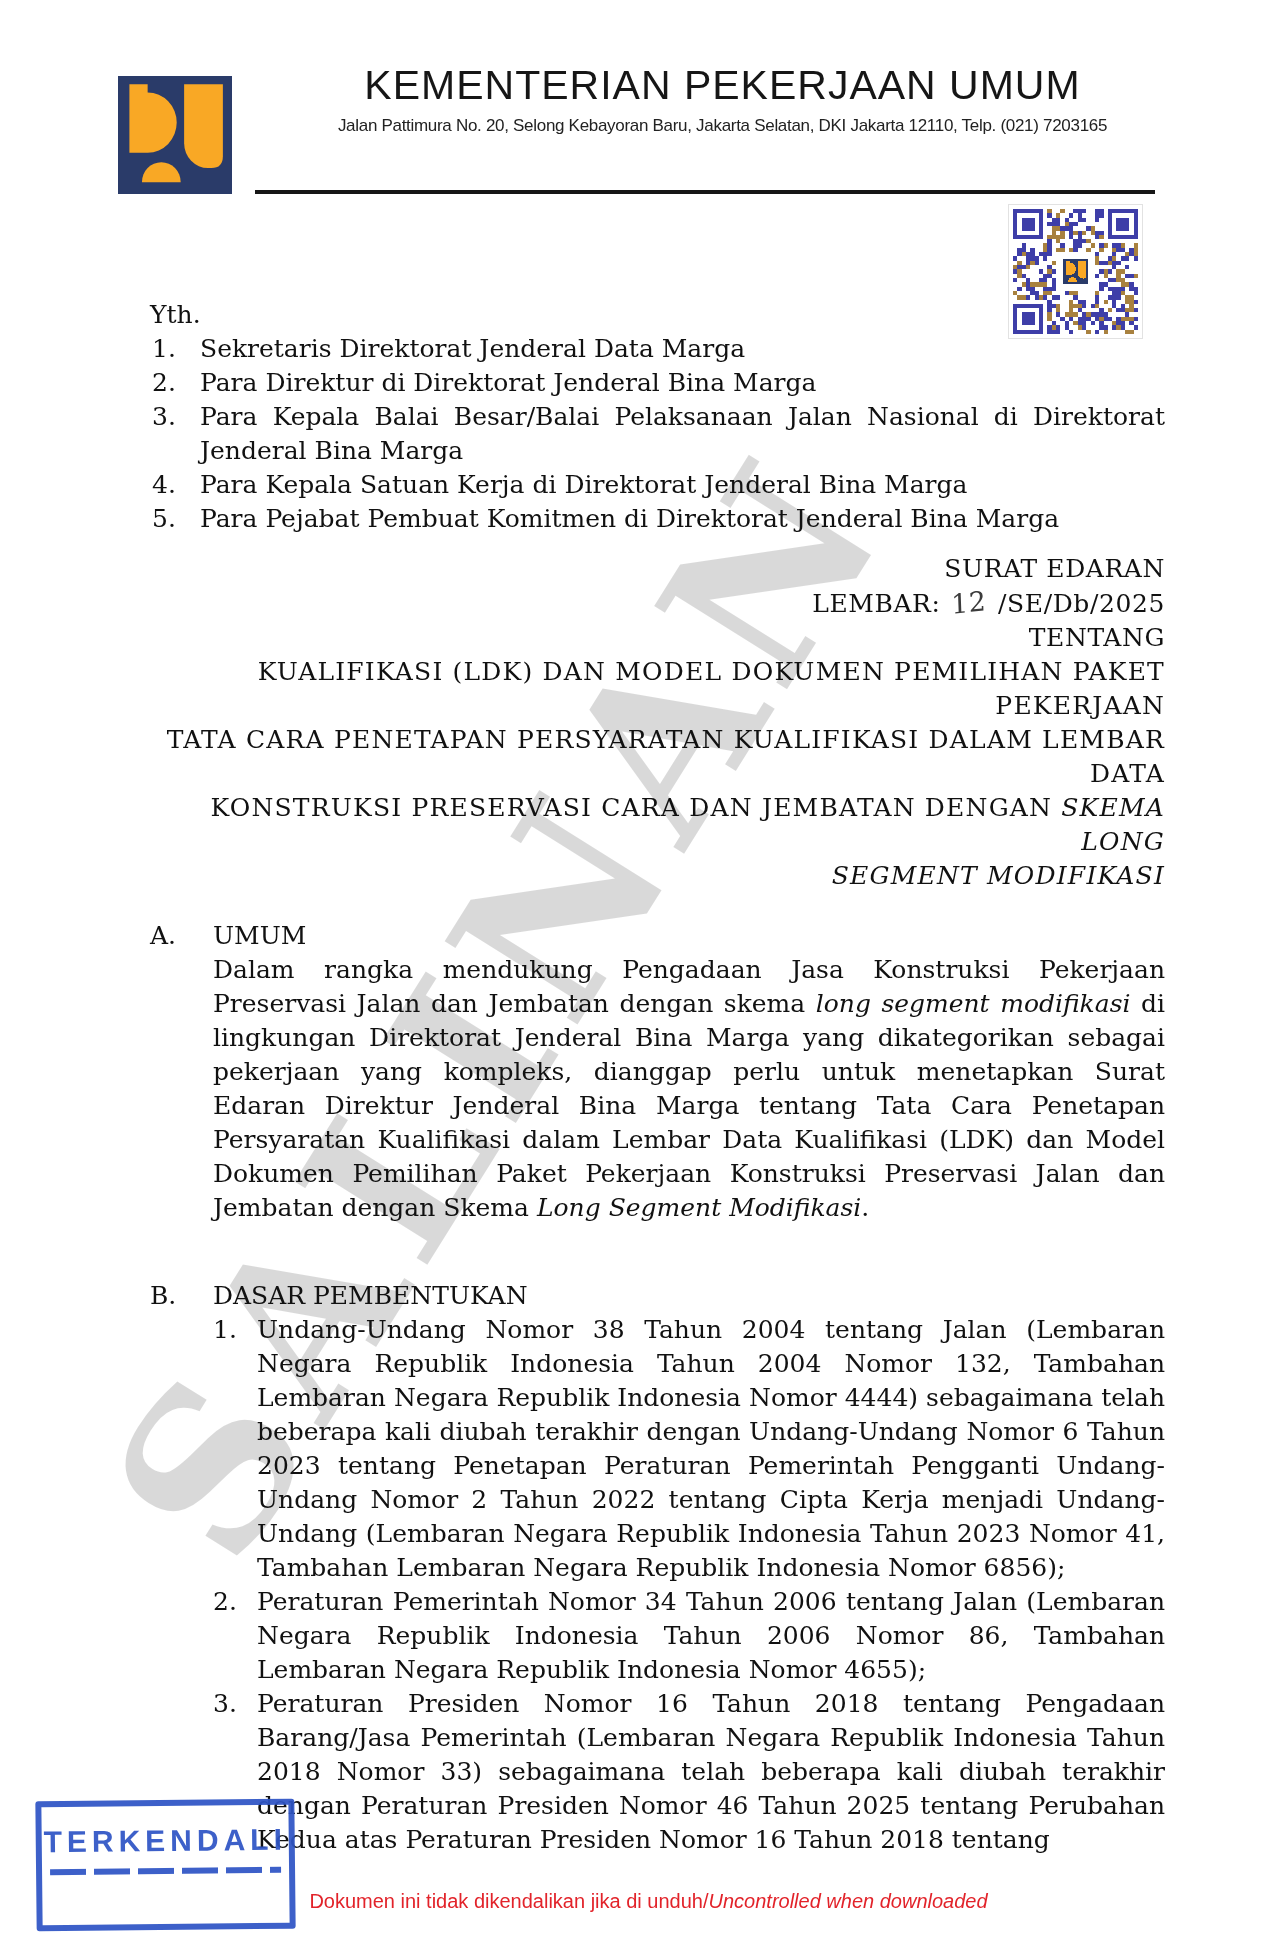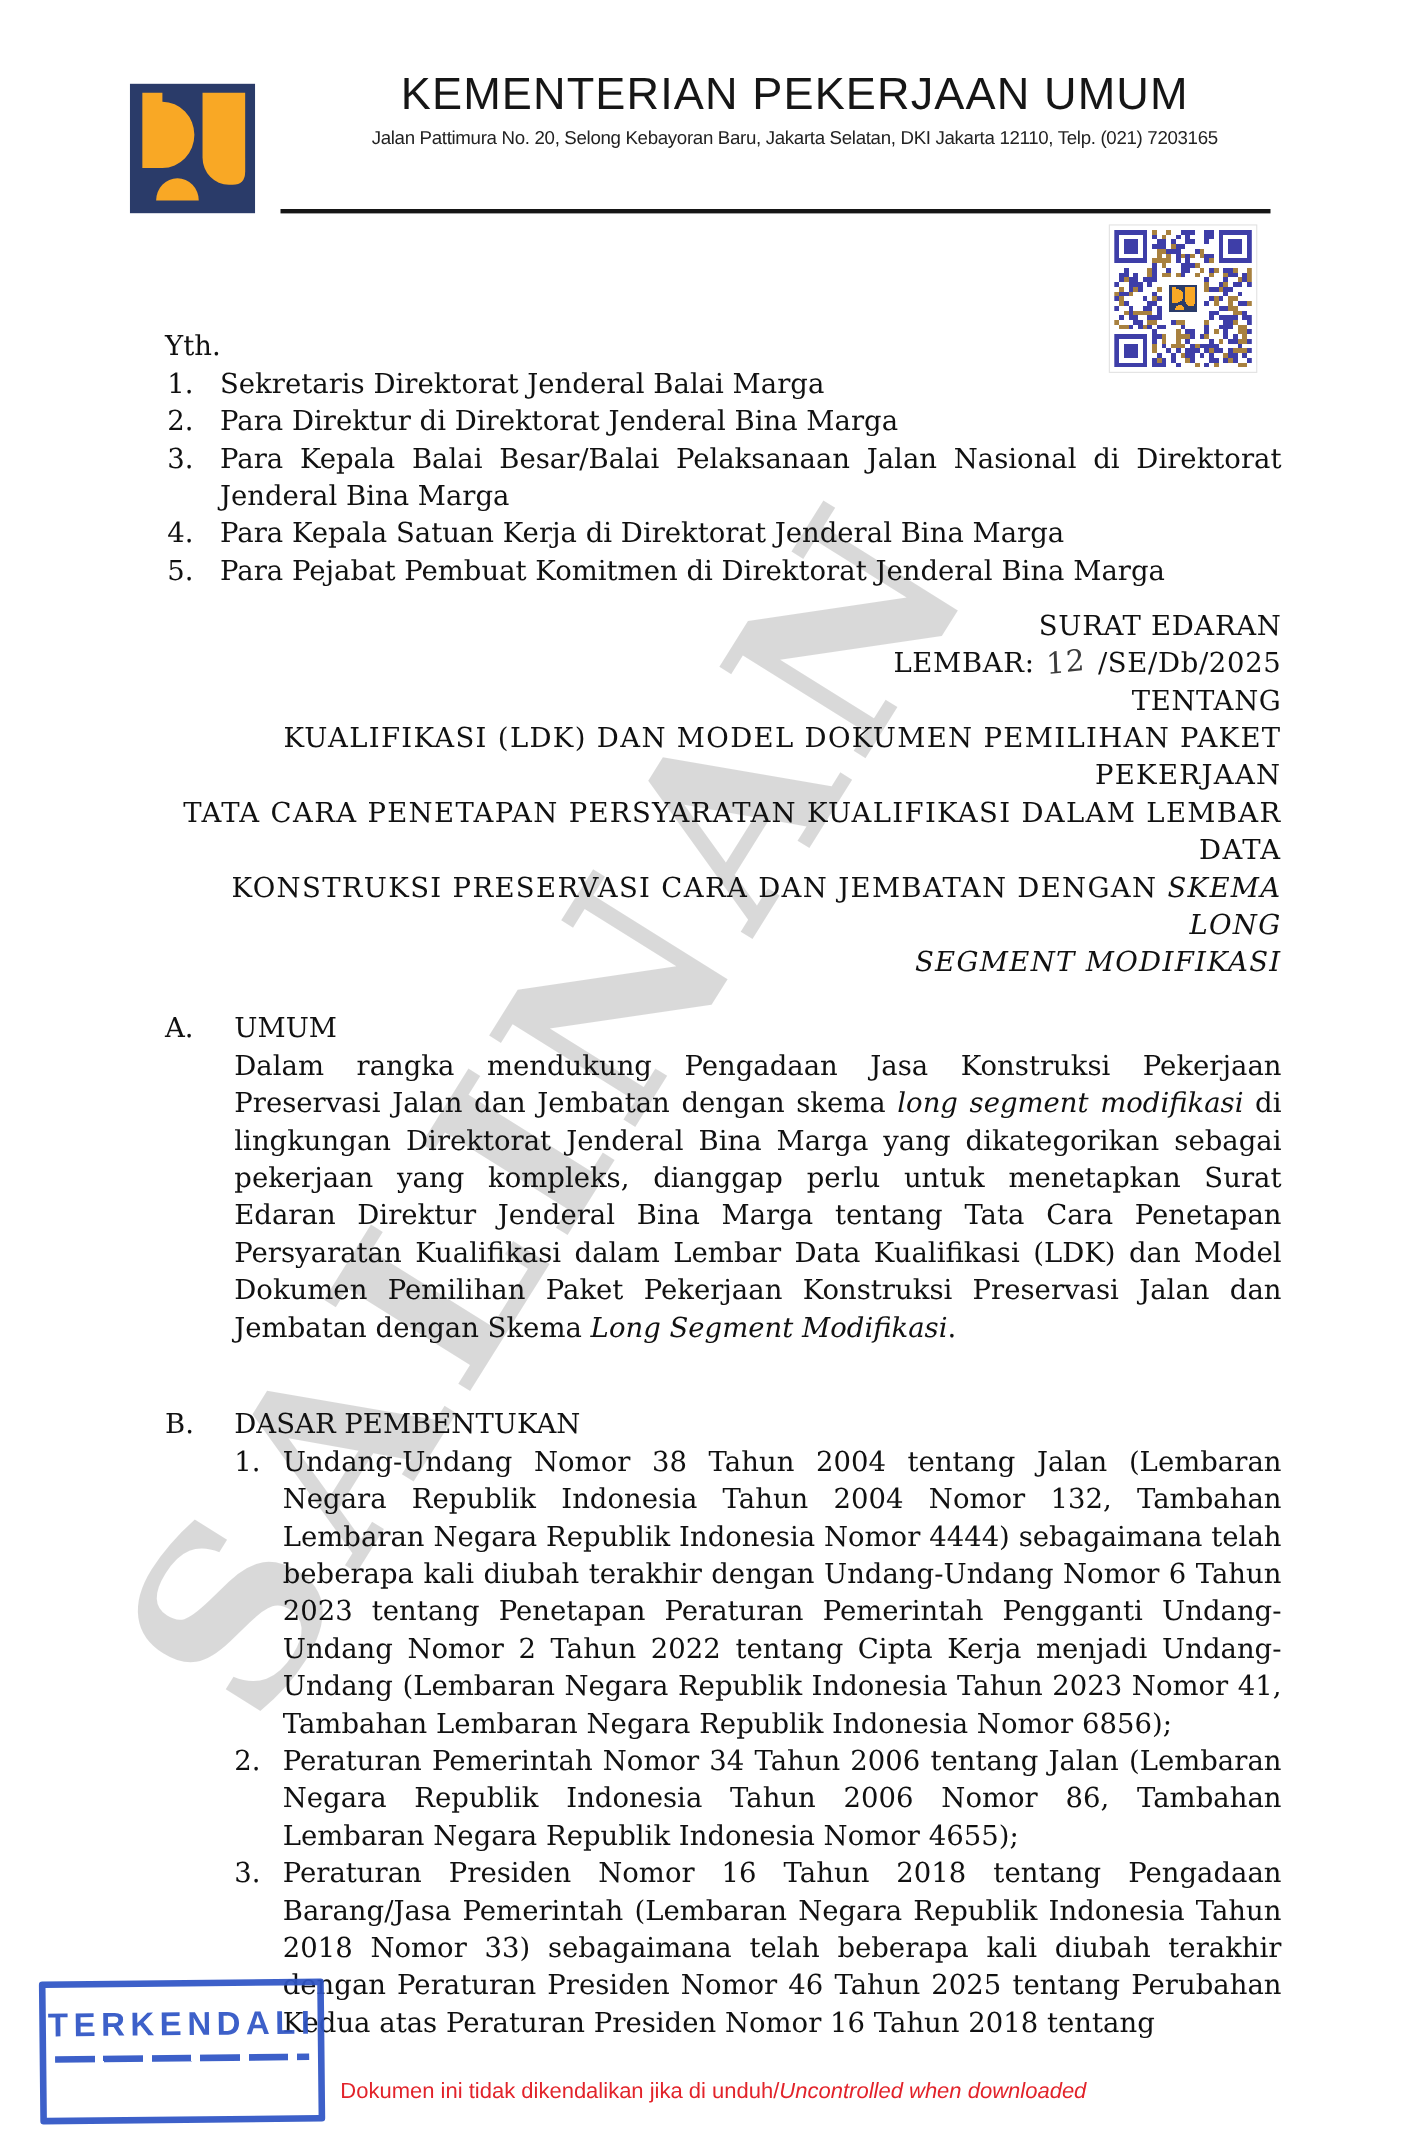--- a/index.html
+++ b/index.html
@@ -400,21 +400,21 @@
           <path d="M21 90 A17 17 0 0 1 55 90 Z" fill="#f9a825"></path>
         </g>
       </svg>
     </div>
 
   <div class="watermark">SALINAN</div>
 
   <main>
     <div class="yth">Yth.</div>
     <ol class="recipients">
-        <li>Sekretaris Direktorat Jenderal Balai Marga</li>
+        <li>Sekretaris Direktorat Jenderal Data Marga</li>
         <li>Para Direktur di Direktorat Jenderal Bina Marga</li>
         <li>Para Kepala Balai Besar/Balai Pelaksanaan Jalan Nasional di Direktorat Jenderal Bina Marga</li>
         <li>Para Kepala Satuan Kerja di Direktorat Jenderal Bina Marga</li>
         <li>Para Pejabat Pembuat Komitmen di Direktorat Jenderal Bina Marga</li>
       </ol>
 
     <div class="doc-head">
       <div>SURAT EDARAN</div>
       <div>
         <span>LEMBAR:</span><span class="hand">12</span><span>/SE/Db/2025</span>

